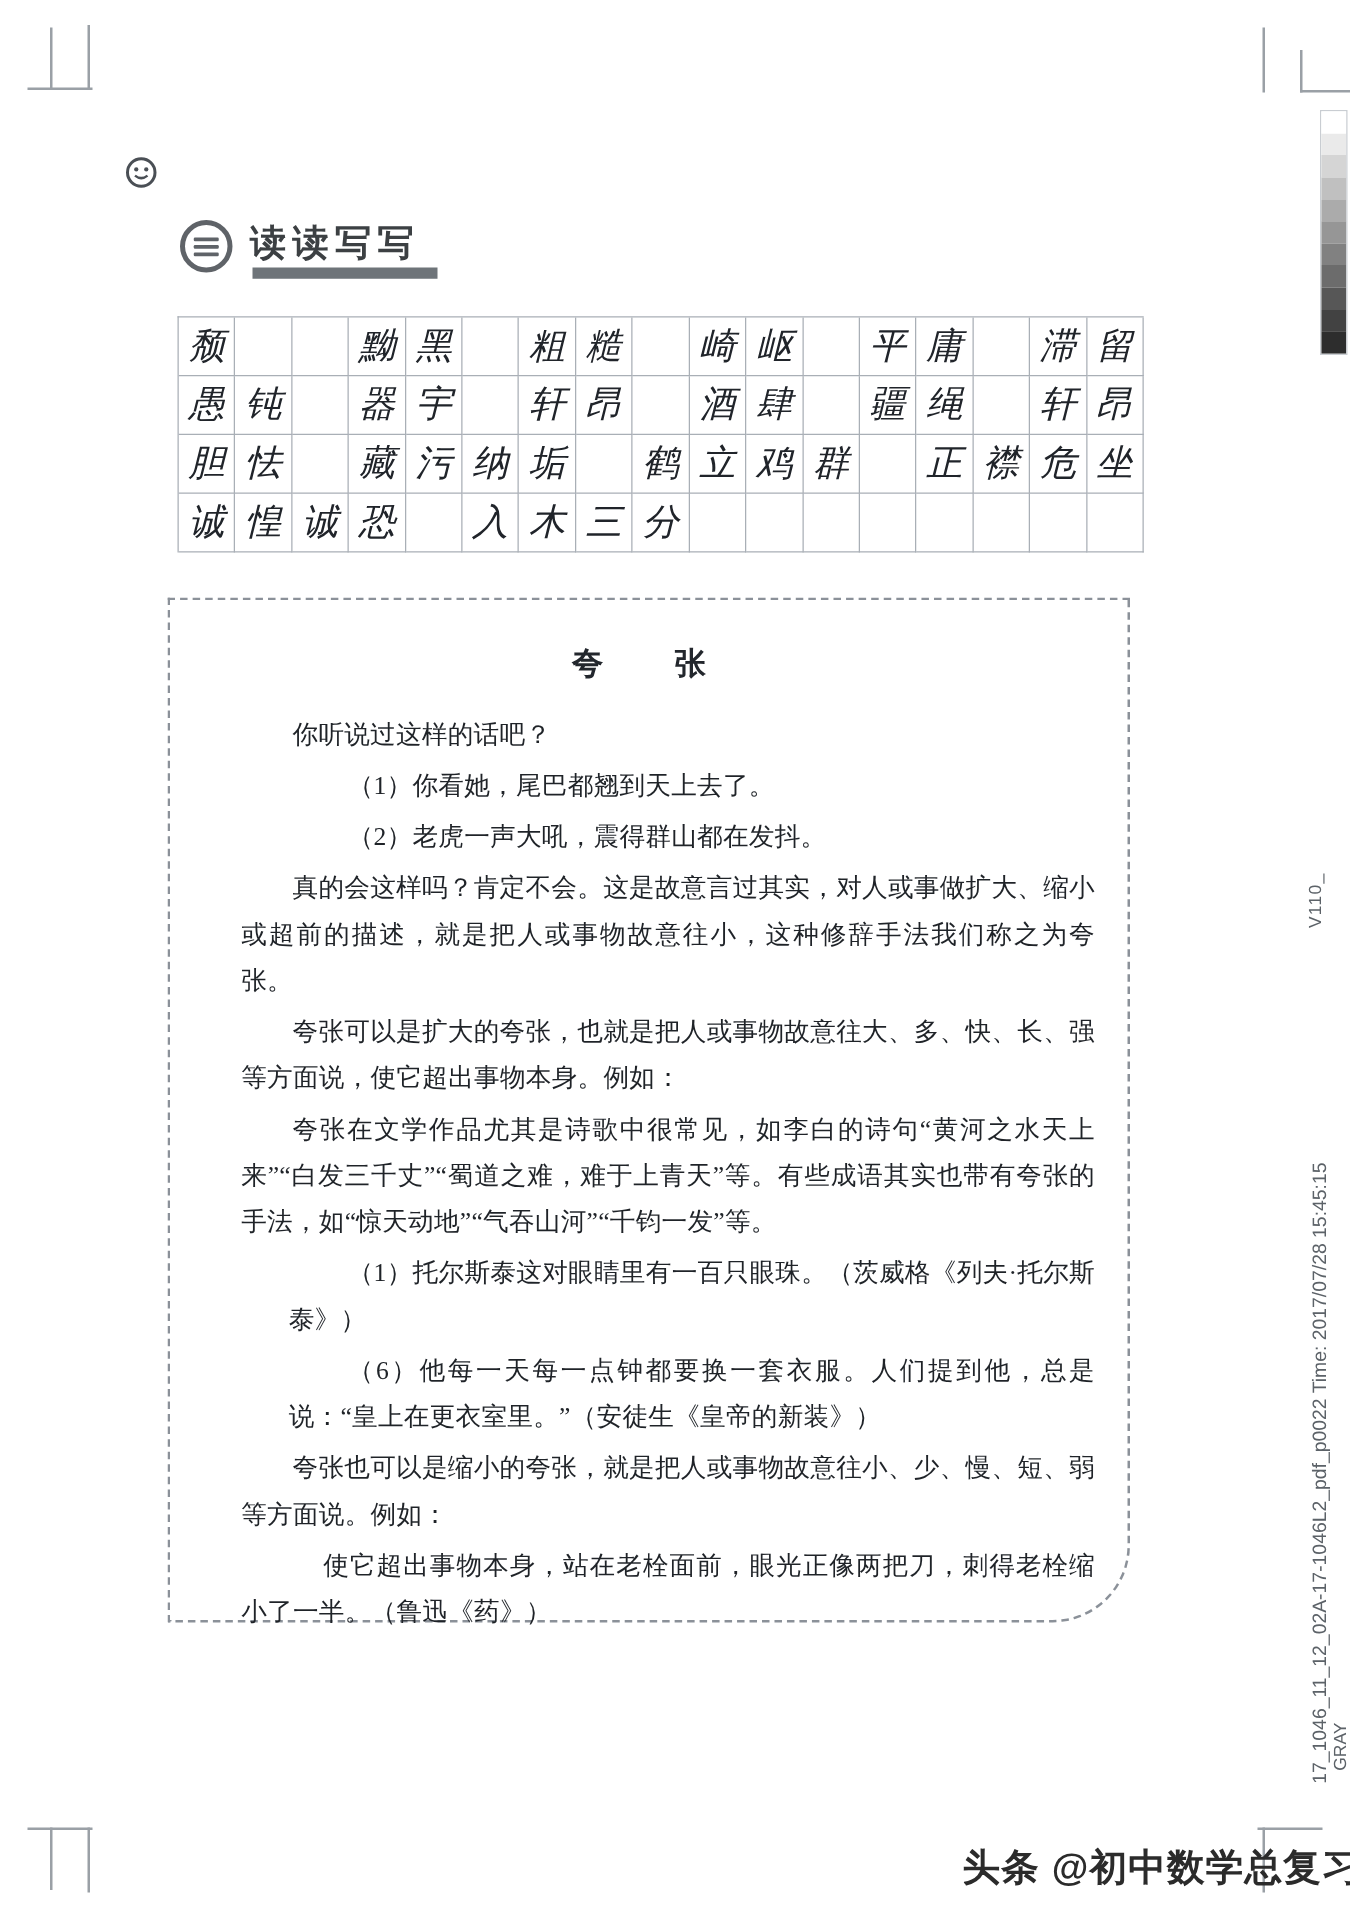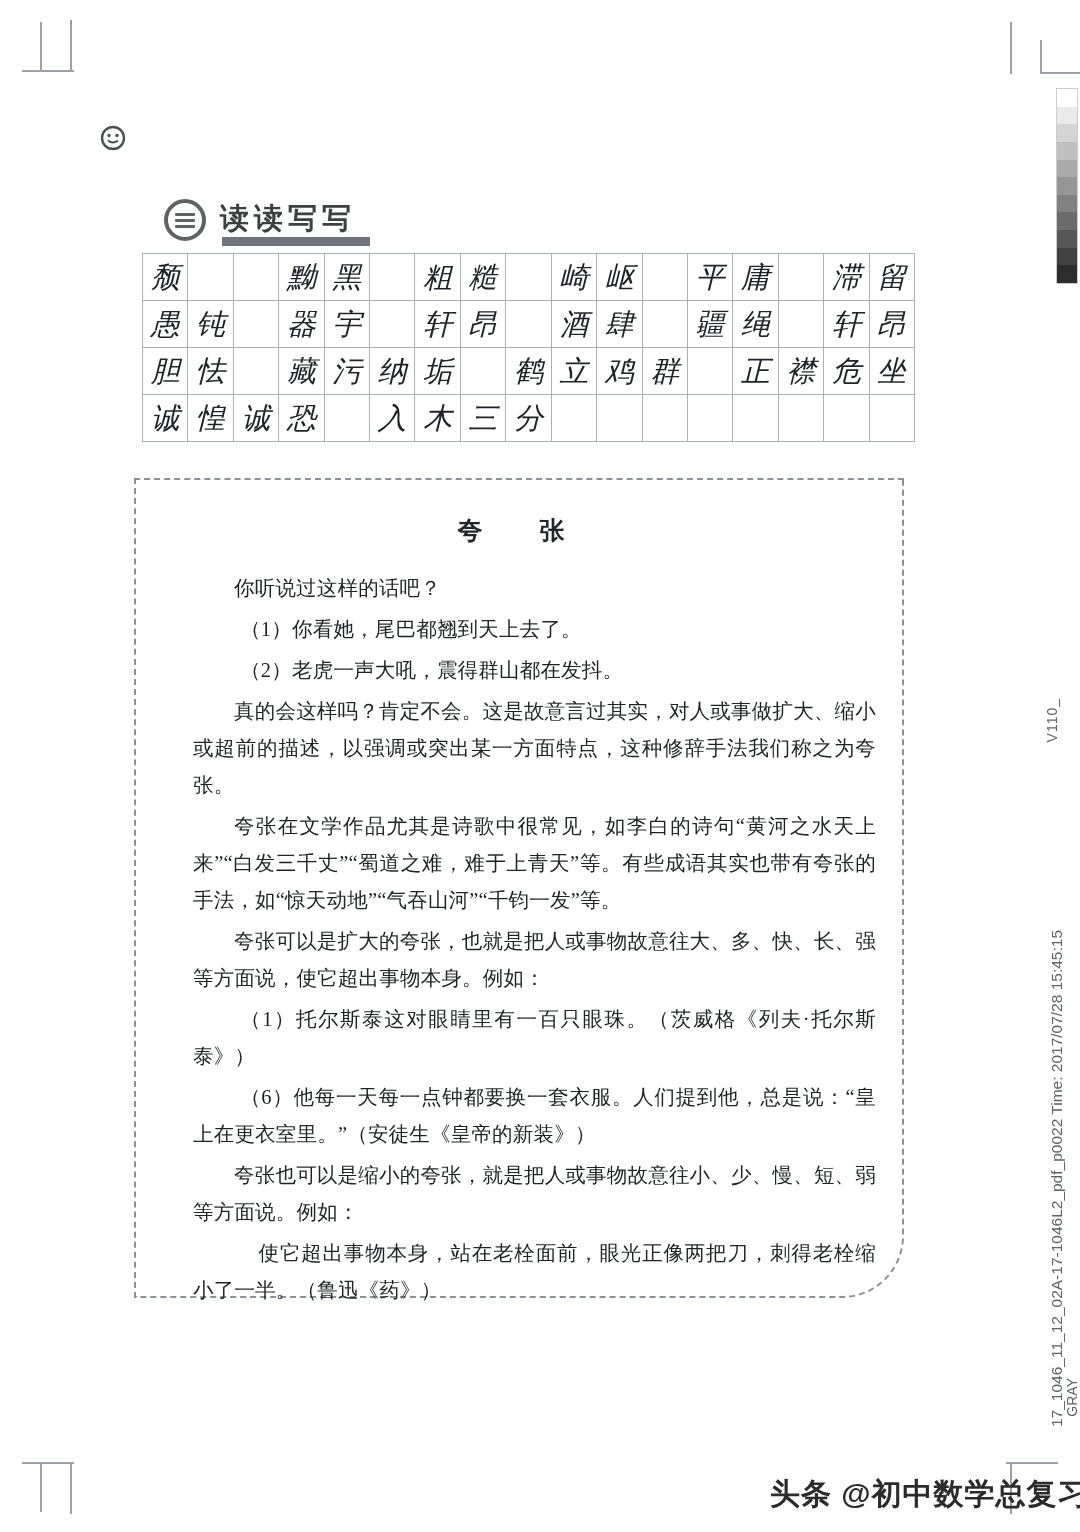--- a/index.html
+++ b/index.html
@@ -36,21 +36,21 @@
 
   
   #gray-strip{position:absolute;left:1056px;top:88px;width:22px;height:196px;
     border:1px solid #c9cdd2;box-sizing:border-box;overflow:hidden;}
   #gray-strip i{display:block;width:100%;}
 
   
   #smiley{position:absolute;left:100px;top:125px;width:26px;height:26px;}
 
   
-  #section-header{position:absolute;left:164px;top:176px;display:flex;align-items:center;gap:14px;margin-top:23px;}
+  #section-header{position:absolute;left:144px;top:176px;display:flex;align-items:center;gap:14px;}
   #header-icon{width:42px;height:42px;border-radius:50%;
     border:4px solid #5f6368;box-sizing:border-box;
     display:flex;flex-direction:column;justify-content:center;align-items:center;gap:3px;}
   #header-icon span{display:block;width:20px;height:3px;background:#5f6368;border-radius:1px;}
   #header-title-wrap{position:relative;padding-bottom:4px;}
   #header-title{font-family:"Liberation Serif",serif;font-size:29px;letter-spacing:5px;
     color:#3c4043;font-weight:600;line-height:1;}
   #header-rule{position:absolute;left:2px;bottom:-9px;width:148px;height:9px;background:#6e7479;}
 
   
@@ -69,21 +69,21 @@
   #content-box{position:absolute;left:134px;top:478px;width:770px;height:820px;
     border:2px dashed #8b9199;border-radius:0 0 62px 0;box-sizing:border-box;}
 
   #box-title{position:absolute;left:0;right:0;top:34px;text-align:center;
     font-size:25px;letter-spacing:16px;color:#23272d;font-weight:600;}
 
   #box-body{position:absolute;left:57px;right:26px;top:90px;}
   #box-body p{margin:0 0 4px 0;font-size:20.5px;line-height:37px;color:#1f2328;
     text-align:justify;letter-spacing:.2px;}
   #box-body p.indent{text-indent:2em;}
-  #box-body p.item{text-indent:2.3em;}
+  #box-body p.item{text-indent:2.3em;margin-left:38px;}
   #box-body p.quote{text-indent:3.2em;}
 
   
   .vert{position:absolute;writing-mode:vertical-rl;transform:rotate(180deg);
     font-family:"Liberation Sans","DejaVu Sans",sans-serif;color:#5c6268;white-space:nowrap;}
   #v110{left:1044px;top:698px;font-size:14px;letter-spacing:1px;}
   #scan-id{left:1048px;top:930px;font-size:15.5px;letter-spacing:0px;}
   #gray-label{left:1064px;top:1378px;font-size:14px;}
 
   
@@ -222,23 +222,23 @@
       <div class="cell"></div>
       <div class="cell"></div>
     </div>
 
   <div id="content-box">
     <div id="box-title">夸　张</div>
     <div id="box-body">
         <p class="indent">你听说过这样的话吧？</p>
         <p class="item">（1）你看她，尾巴都翘到天上去了。</p>
         <p class="item">（2）老虎一声大吼，震得群山都在发抖。</p>
-        <p class="indent">真的会这样吗？肯定不会。这是故意言过其实，对人或事做扩大、缩小或超前的描述，以强调或突出某一方面特点，这种修辞手法我们称之为夸张。</p>
+        <p class="indent">真的会这样吗？肯定不会。这是故意言过其实，对人或事做扩大、缩小或超前的描述，就是把人或事物故意往小，这种修辞手法我们称之为夸张。</p>
+        <p class="indent">夸张可以是扩大的夸张，也就是把人或事物故意往大、多、快、长、强等方面说，使它超出事物本身。例如：</p>
         <p class="indent">夸张在文学作品尤其是诗歌中很常见，如李白的诗句“黄河之水天上来”“白发三千丈”“蜀道之难，难于上青天”等。有些成语其实也带有夸张的手法，如“惊天动地”“气吞山河”“千钧一发”等。</p>
-        <p class="indent">夸张可以是扩大的夸张，也就是把人或事物故意往大、多、快、长、强等方面说，使它超出事物本身。例如：</p>
         <p class="item">（1）托尔斯泰这对眼睛里有一百只眼珠。（茨威格《列夫·托尔斯泰》）</p>
         <p class="item">（6）他每一天每一点钟都要换一套衣服。人们提到他，总是说：“皇上在更衣室里。”（安徒生《皇帝的新装》）</p>
         <p class="indent">夸张也可以是缩小的夸张，就是把人或事物故意往小、少、慢、短、弱等方面说。例如：</p>
         <p class="quote">使它超出事物本身，站在老栓面前，眼光正像两把刀，刺得老栓缩小了一半。（鲁迅《药》）</p>
       </div>
   </div>
 
   <div class="vert" id="v110">V110_</div>
   <div class="vert" id="scan-id">17_1046_11_12_02A-17-1046L2_pdf_p0022 Time: 2017/07/28 15:45:15</div>
   <div class="vert" id="gray-label">GRAY</div>

